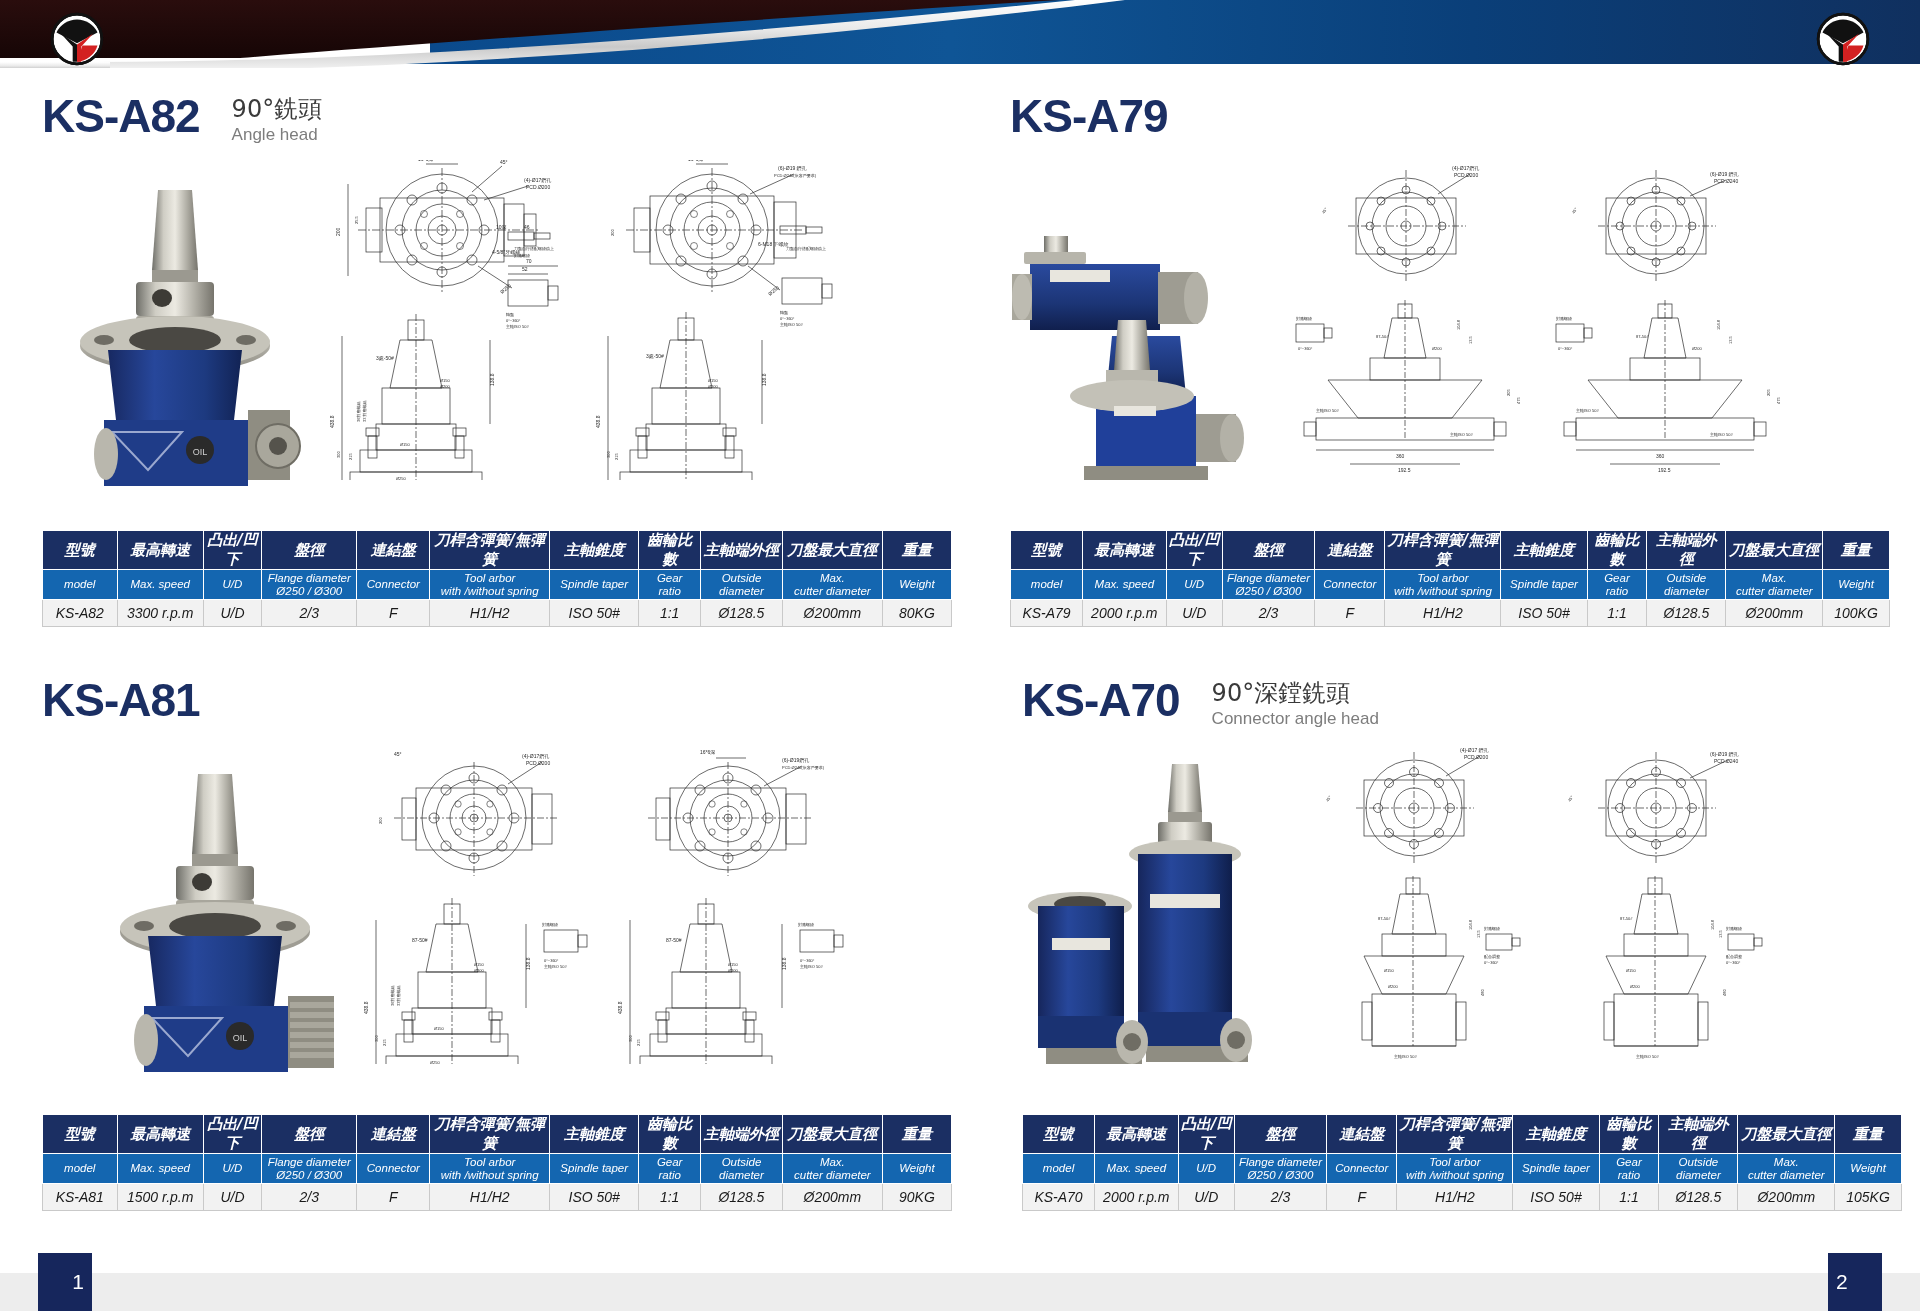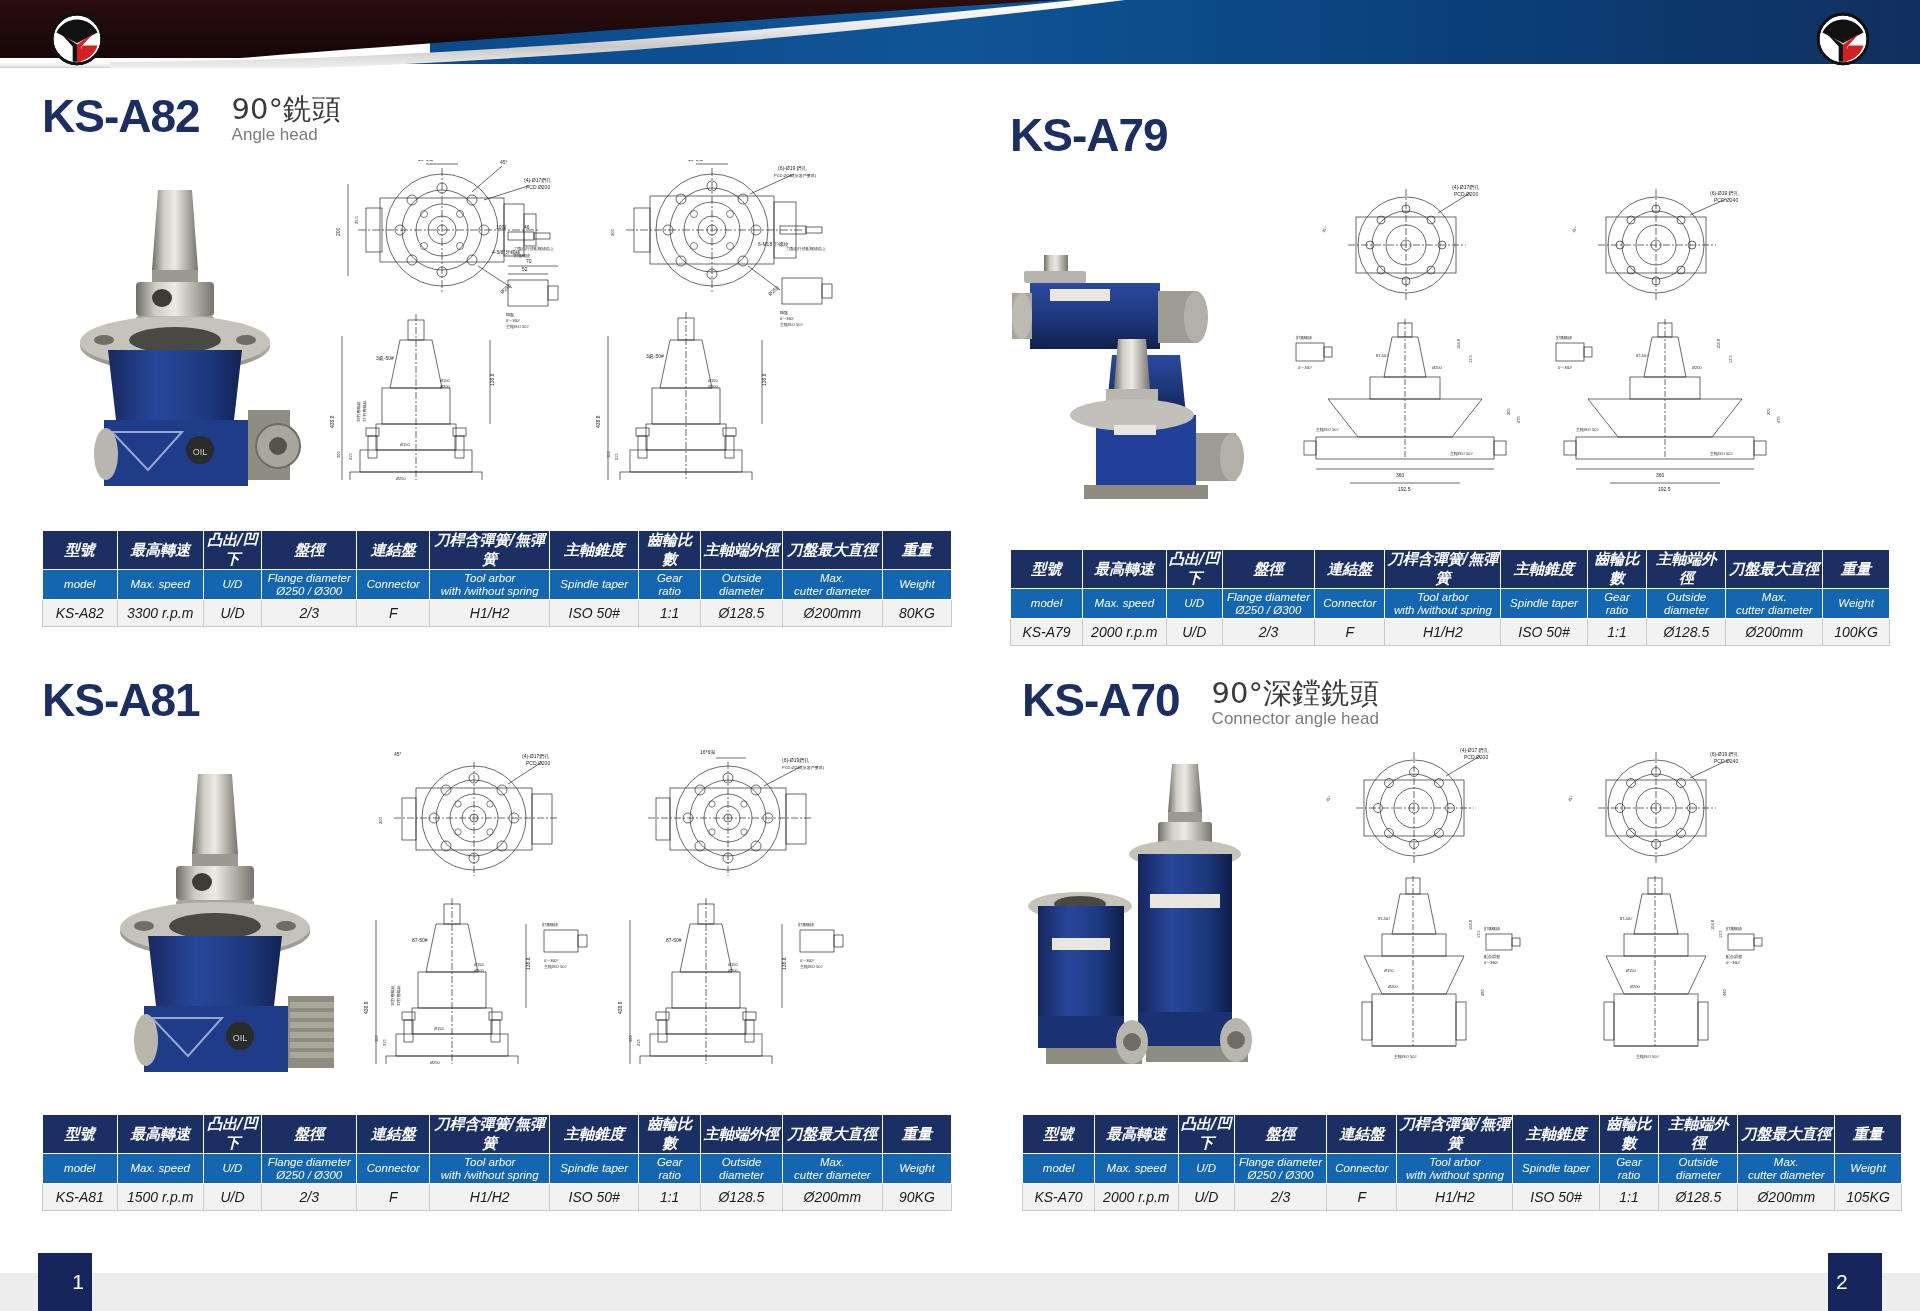--- a/index.html
+++ b/index.html
@@ -20,33 +20,33 @@
 
   .logo {
     position:absolute; width:54px; height:54px; top:12px;
   }
   .logo.left  { left:50px; }
   .logo.right { right:50px; }
 
   
   .block { position:absolute; }
   .block.tl { left:42px;   top:92px;  width:910px; }
-  .block.tr { left:1010px; top:92px;  width:880px;margin-top:19px; }
+  .block.tr { left:1010px; top:92px;  width:880px; }
   .block.bl { left:42px;   top:676px; width:910px; }
   .block.br { left:1010px; top:676px; width:880px;margin-left:12px; }
 
   .title-row { display:flex; align-items:flex-start; height:62px; }
   .model-code {
     font-size:46px; font-weight:700; color:#1b2f63;
     letter-spacing:-1px; line-height:48px; white-space:nowrap;
     font-family:"Liberation Sans", sans-serif;
   }
   .title-cn-wrap { margin-left:32px; padding-top:2px; }
   .title-cn {
-    font-size:29px; color:#3a3a3a; line-height:30px; white-space:nowrap;
+    font-size:24px; color:#3a3a3a; line-height:30px; white-space:nowrap;
     font-family:"DejaVu Sans","Liberation Sans",sans-serif; font-weight:500;
   }
   .title-en {
     font-size:17px; color:#7d7d7d; line-height:22px; white-space:nowrap;
     font-family:"Liberation Sans", sans-serif;
   }
 
   
   .media { position:relative; height:370px; margin-top:6px; }
   .photo-area { position:absolute; left:0; top:0; }

